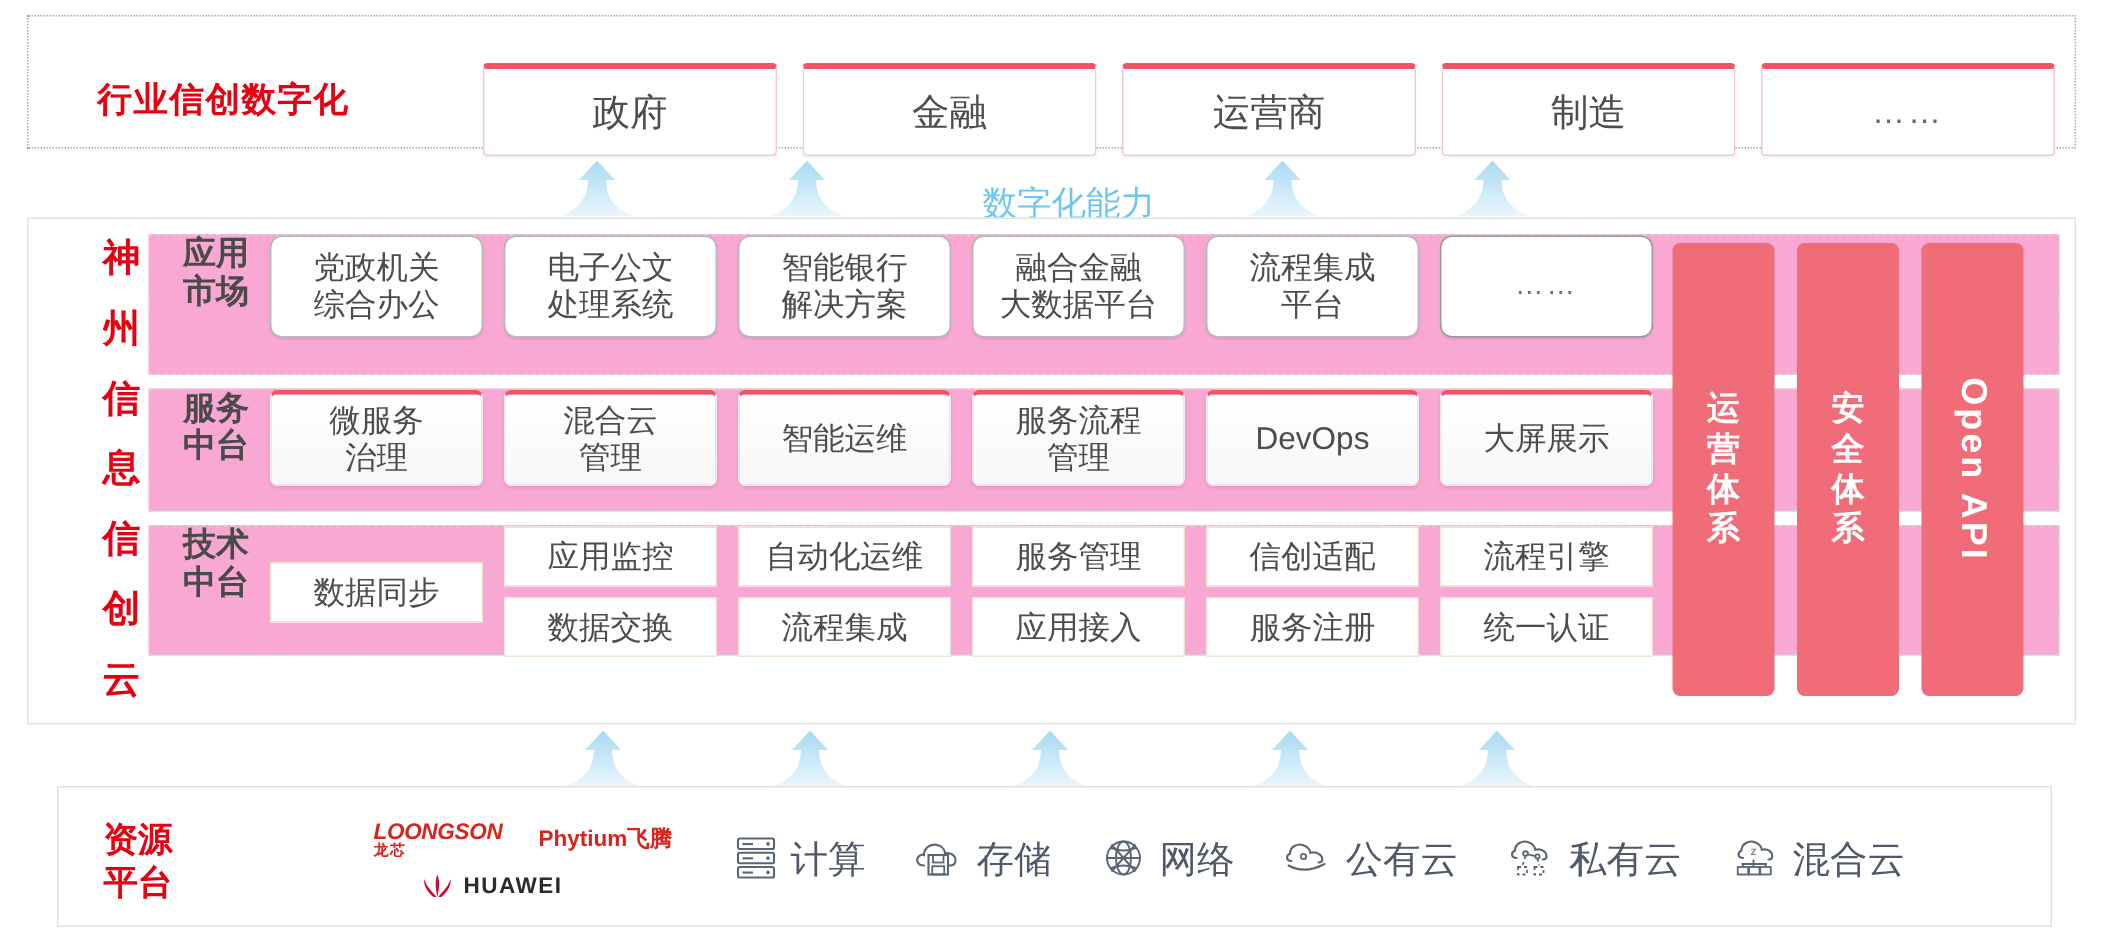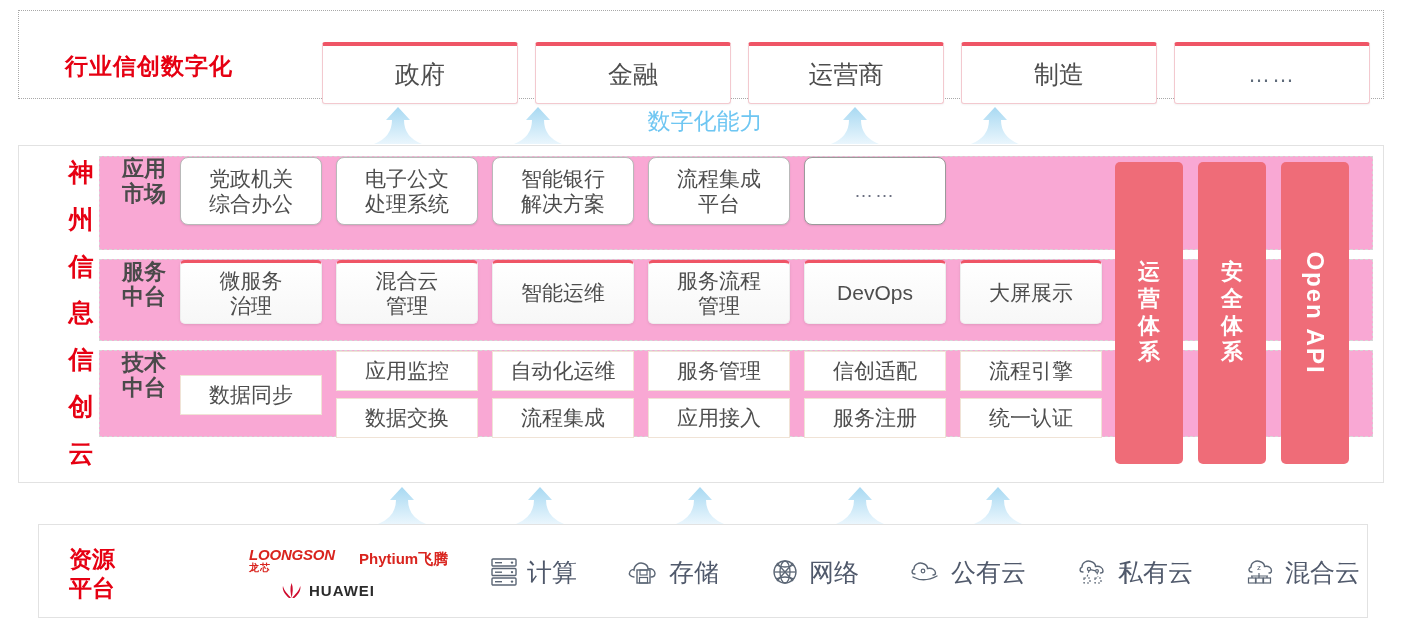--- a/index.html
+++ b/index.html
@@ -38,21 +38,21 @@
     display:flex;align-items:center;justify-content:center;
     font-size:25px;color:#4d4d4d;
     box-shadow:0 1px 2px rgba(0,0,0,0.05);
     box-sizing:border-box;
   }
   .ind-box.dots{color:#5f6b7a;letter-spacing:2px;font-size:22px;}
 
   
   .arrow-band{position:absolute;left:0;top:100px;width:1402px;height:45px;}
   .cap-label{
-    position:absolute;top:6px;left:640px;width:130px;text-align:center;
+    position:absolute;top:20px;left:640px;width:130px;text-align:right;
     font-size:23px;color:#6ec6f2;font-weight:normal;white-space:nowrap;
   }
   .up-arrow{
     position:absolute;bottom:0;width:52px;height:38px;
   }
   .up-arrow svg{display:block;width:52px;height:38px;}
 
   
   .main-panel{
     position:absolute;left:18px;top:145px;width:1366px;height:338px;
@@ -173,21 +173,21 @@
     position:absolute;left:140px;top:13px;
     color:#d9241e;font-weight:bold;font-size:15px;white-space:nowrap;
   }
   .logo-huawei{
     position:absolute;left:62px;top:45px;
     display:flex;align-items:center;gap:6px;white-space:nowrap;
   }
   .logo-huawei .hw-text{color:#2b2b2b;font-weight:bold;font-size:15px;letter-spacing:1px;}
   .res-items{
     position:absolute;left:450px;top:0;height:94px;
-    display:flex;align-items:center;gap:50px;
+    display:flex;align-items:center;gap:32px;
   }
   .res-item{display:flex;align-items:center;gap:8px;white-space:nowrap;}
   .res-item .lbl{font-size:25px;color:#50596b;}
   .res-item svg{display:block;}
 </style>
 </head>
 <body>
 
 <div class="stage">
 
@@ -262,20 +262,26 @@
           <div class="app-box">
             <div>
               <div>电子公文</div>
               <div>处理系统</div>
             </div>
           </div>
           <div class="app-box">
             <div>
               <div>智能银行</div>
               <div>解决方案</div>
+            </div>
+          </div>
+          <div class="app-box">
+            <div>
+              <div>融合金融</div>
+              <div>大数据平台</div>
             </div>
           </div>
           <div class="app-box">
             <div>
               <div>流程集成</div>
               <div>平台</div>
             </div>
           </div>
           <div class="app-box dots">……</div>
         </div>

